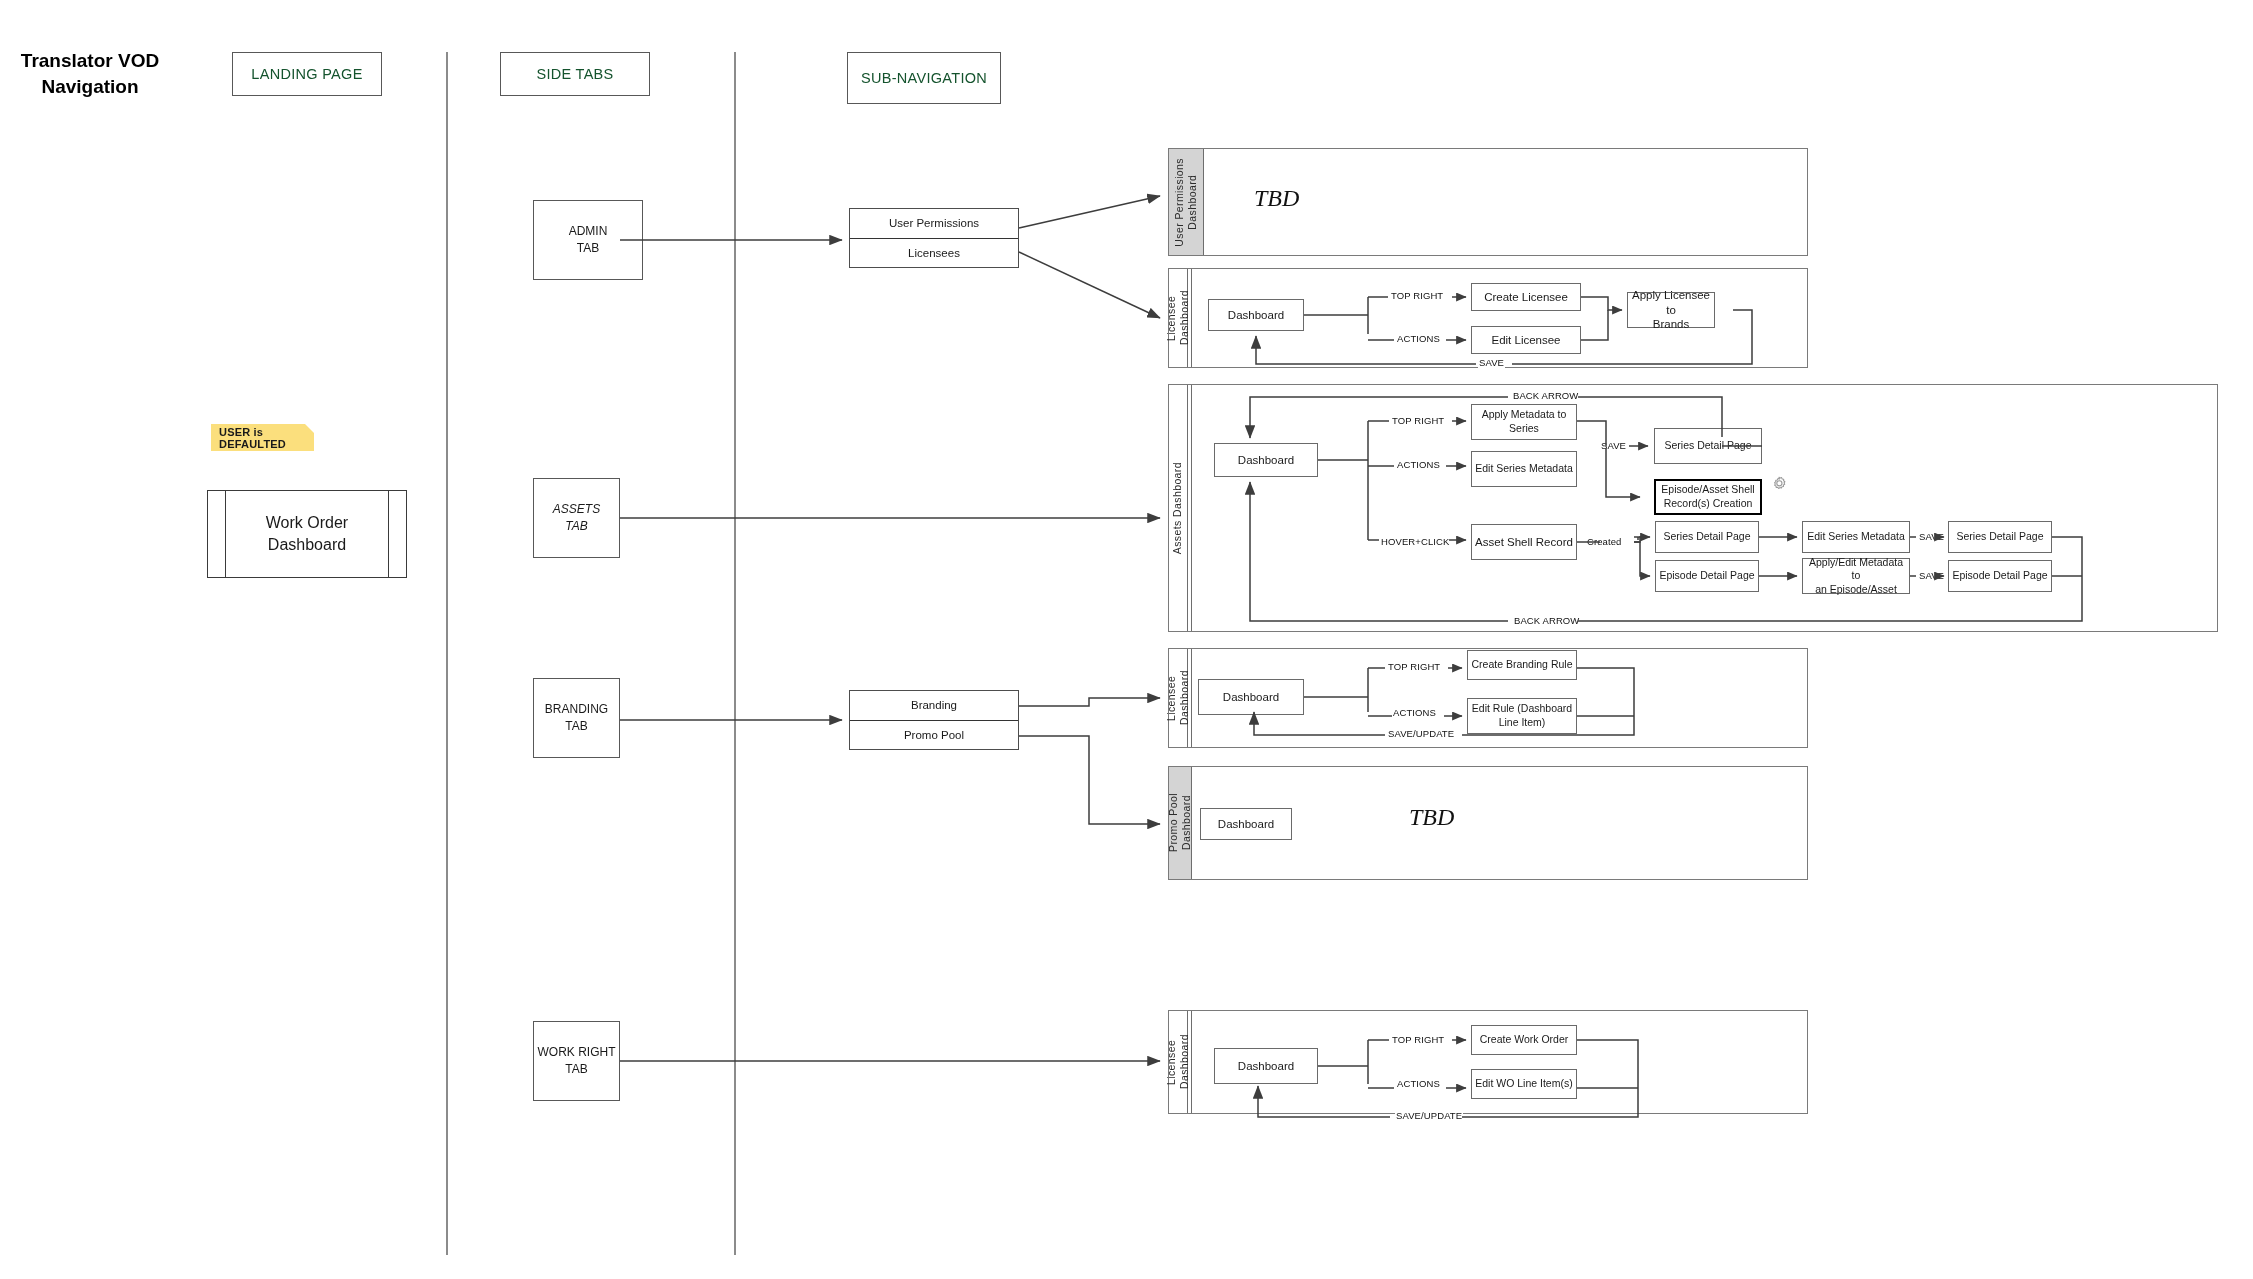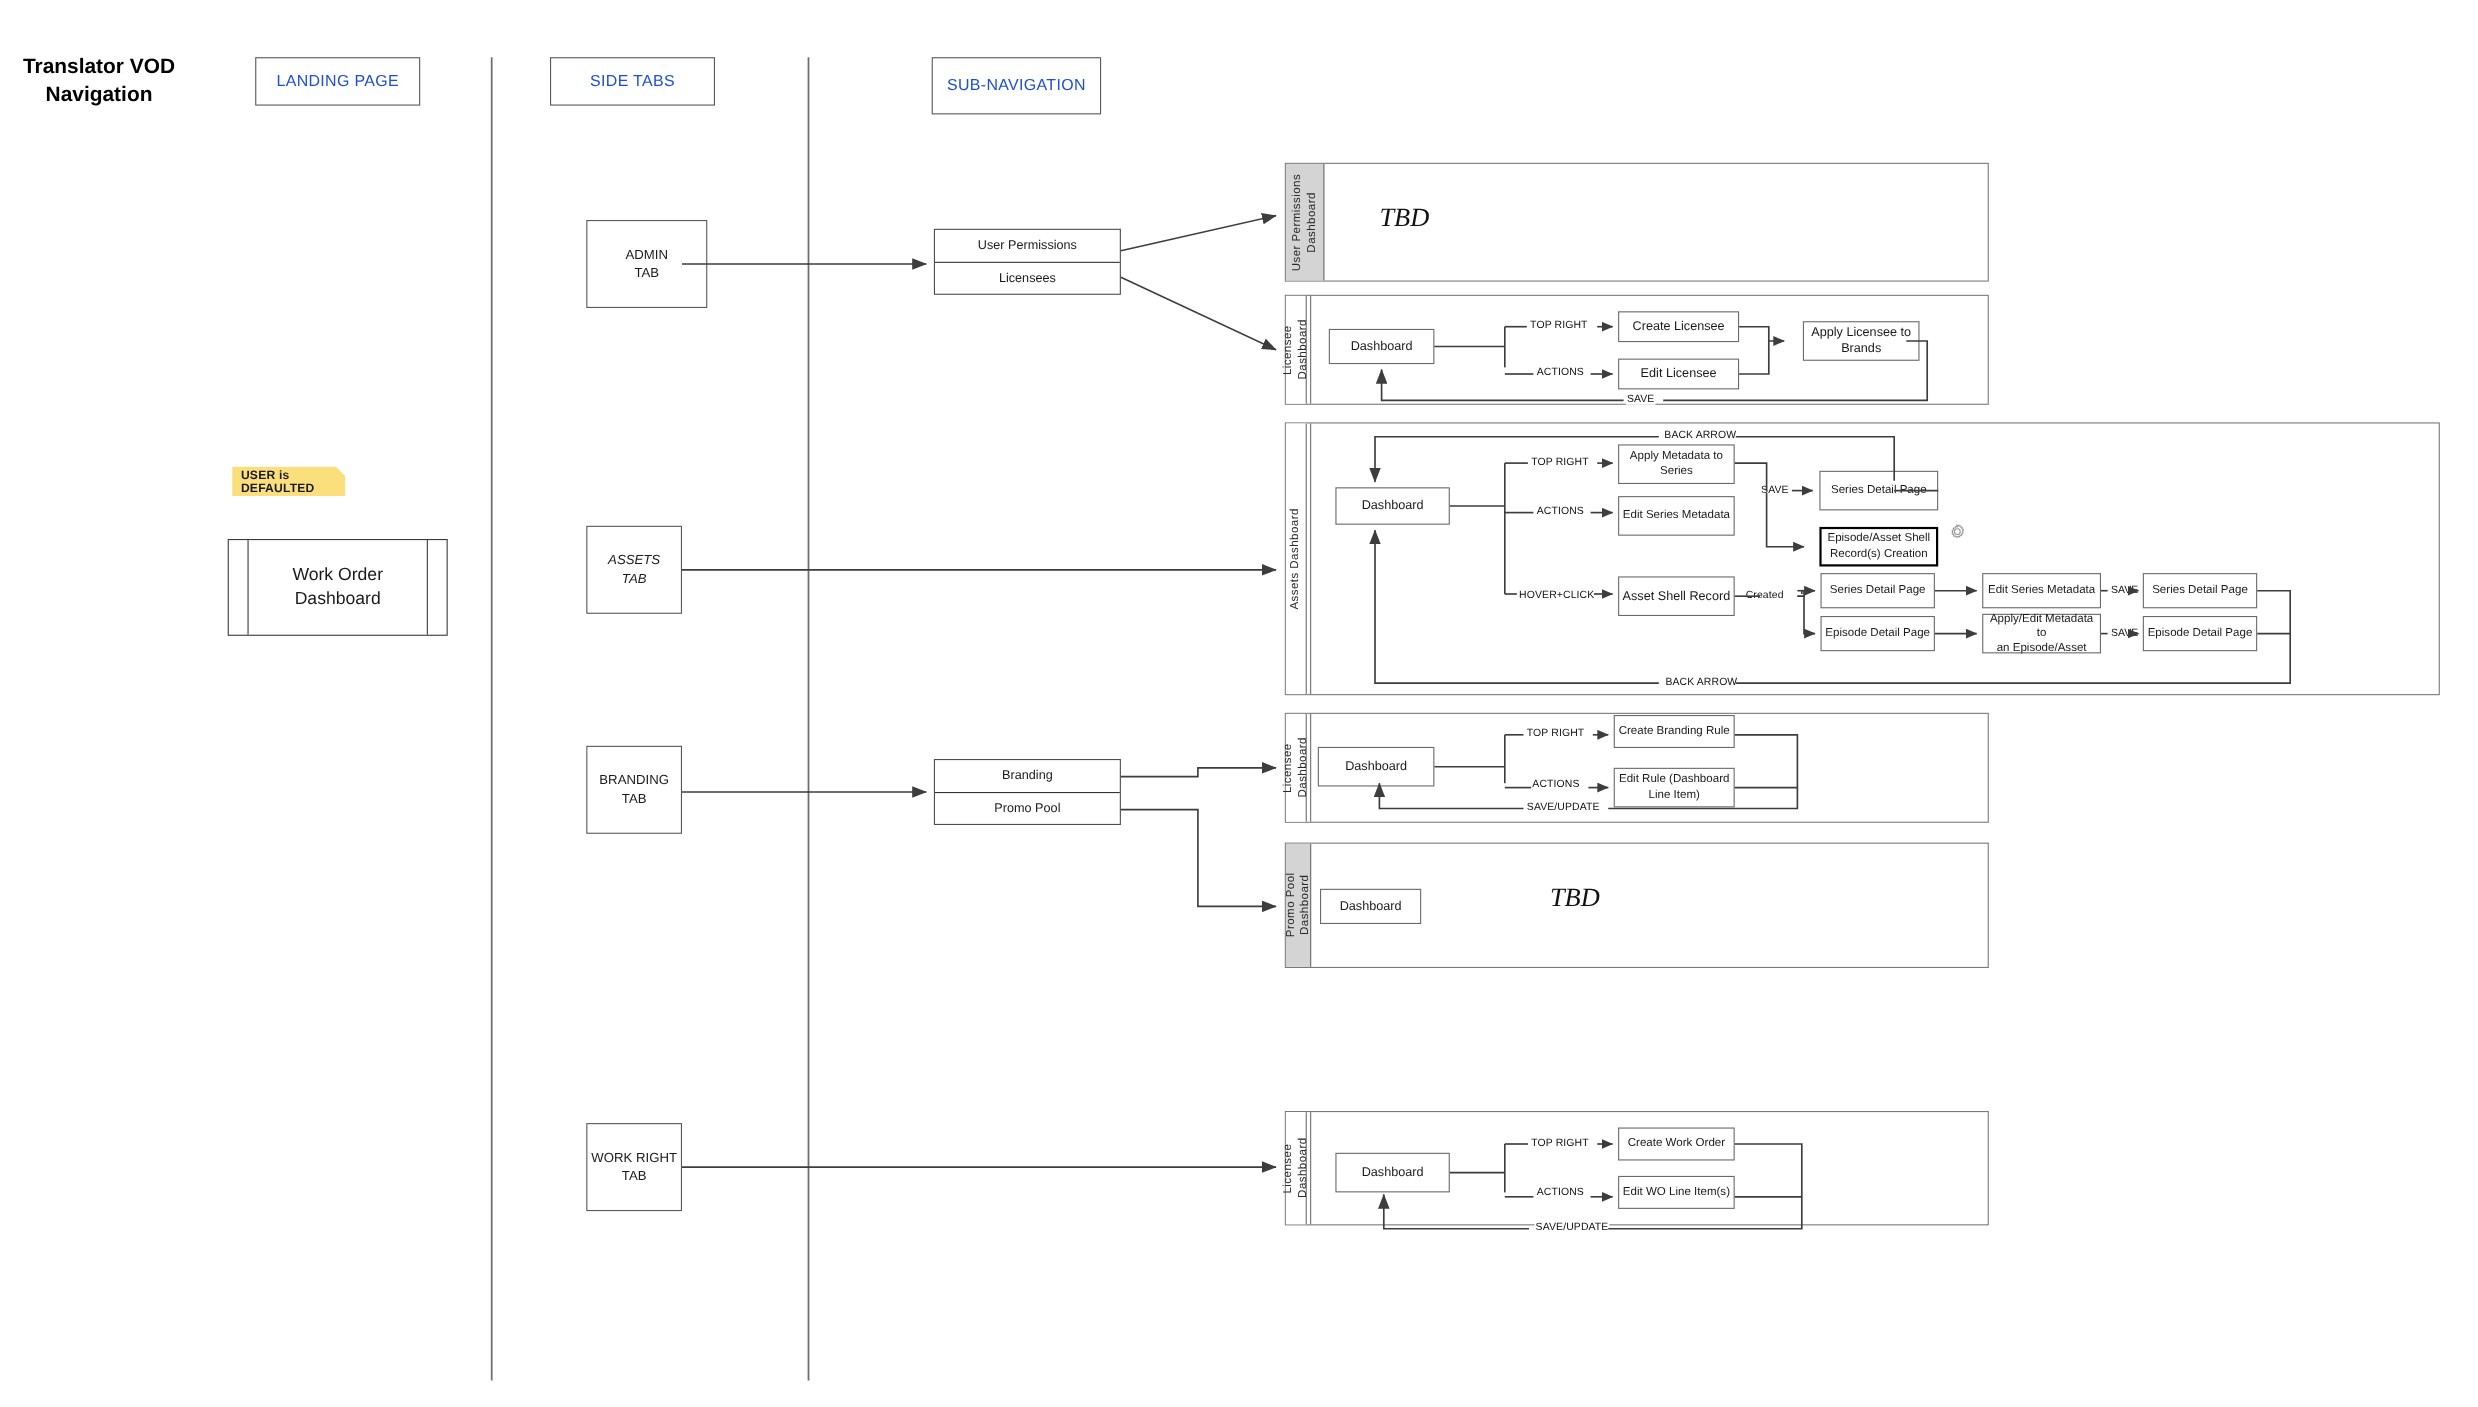--- a/index.html
+++ b/index.html
@@ -11,21 +11,21 @@
   
   .title{
     font-size:19px;font-weight:bold;color:#000;line-height:1.35;text-align:center;
     white-space:pre-line;
   }
 
   
   .hdrbox{
     border:1.6px solid #585858;background:#fff;
     display:flex;align-items:center;justify-content:center;
-    font-size:14.5px;color:#1d4ed8;letter-spacing:.3px;
+    font-size:14.5px;color:#14532d;letter-spacing:.3px;
   }
 
   
   .tabbox{
     border:1.6px solid #585858;background:#fff;
     display:flex;align-items:center;justify-content:center;
     text-align:center;font-size:12px;color:#1a1a1a;line-height:1.45;
     white-space:pre-line;
   }
 
@@ -137,21 +137,21 @@
 
   <div class="abs lane" style="left:1168px;top:268px;width:640px;height:100px;">
     <div class="lane-label" style="width:18px;">
       <span>Licensee Dashboard</span>
     </div>
     <div class="lane-inner-border" style="left:22px;"></div>
   </div>
   <div class="abs node big" style="left:1208px;top:299px;width:96px;height:32px;">Dashboard</div>
   <div class="abs node big" style="left:1471px;top:283px;width:110px;height:28px;">Create Licensee</div>
   <div class="abs node big" style="left:1471px;top:326px;width:110px;height:28px;">Edit Licensee</div>
-  <div class="abs node big" style="left:1627px;top:292px;width:106px;height:36px;margin-left:12px;">Apply Licensee to
+  <div class="abs node big" style="left:1627px;top:292px;width:88px;height:36px;">Apply Licensee to
 Brands</div>
   <div class="abs elabel" style="left:1390px;top:290px;">TOP RIGHT</div>
   <div class="abs elabel" style="left:1396px;top:333px;">ACTIONS</div>
   <div class="abs elabel" style="left:1478px;top:357px;">SAVE</div>
 
   <div class="abs lane" style="left:1168px;top:384px;width:1050px;height:248px;">
     <div class="lane-label" style="width:18px;">
       <span>Assets Dashboard</span>
     </div>
     <div class="lane-inner-border" style="left:22px;"></div>

